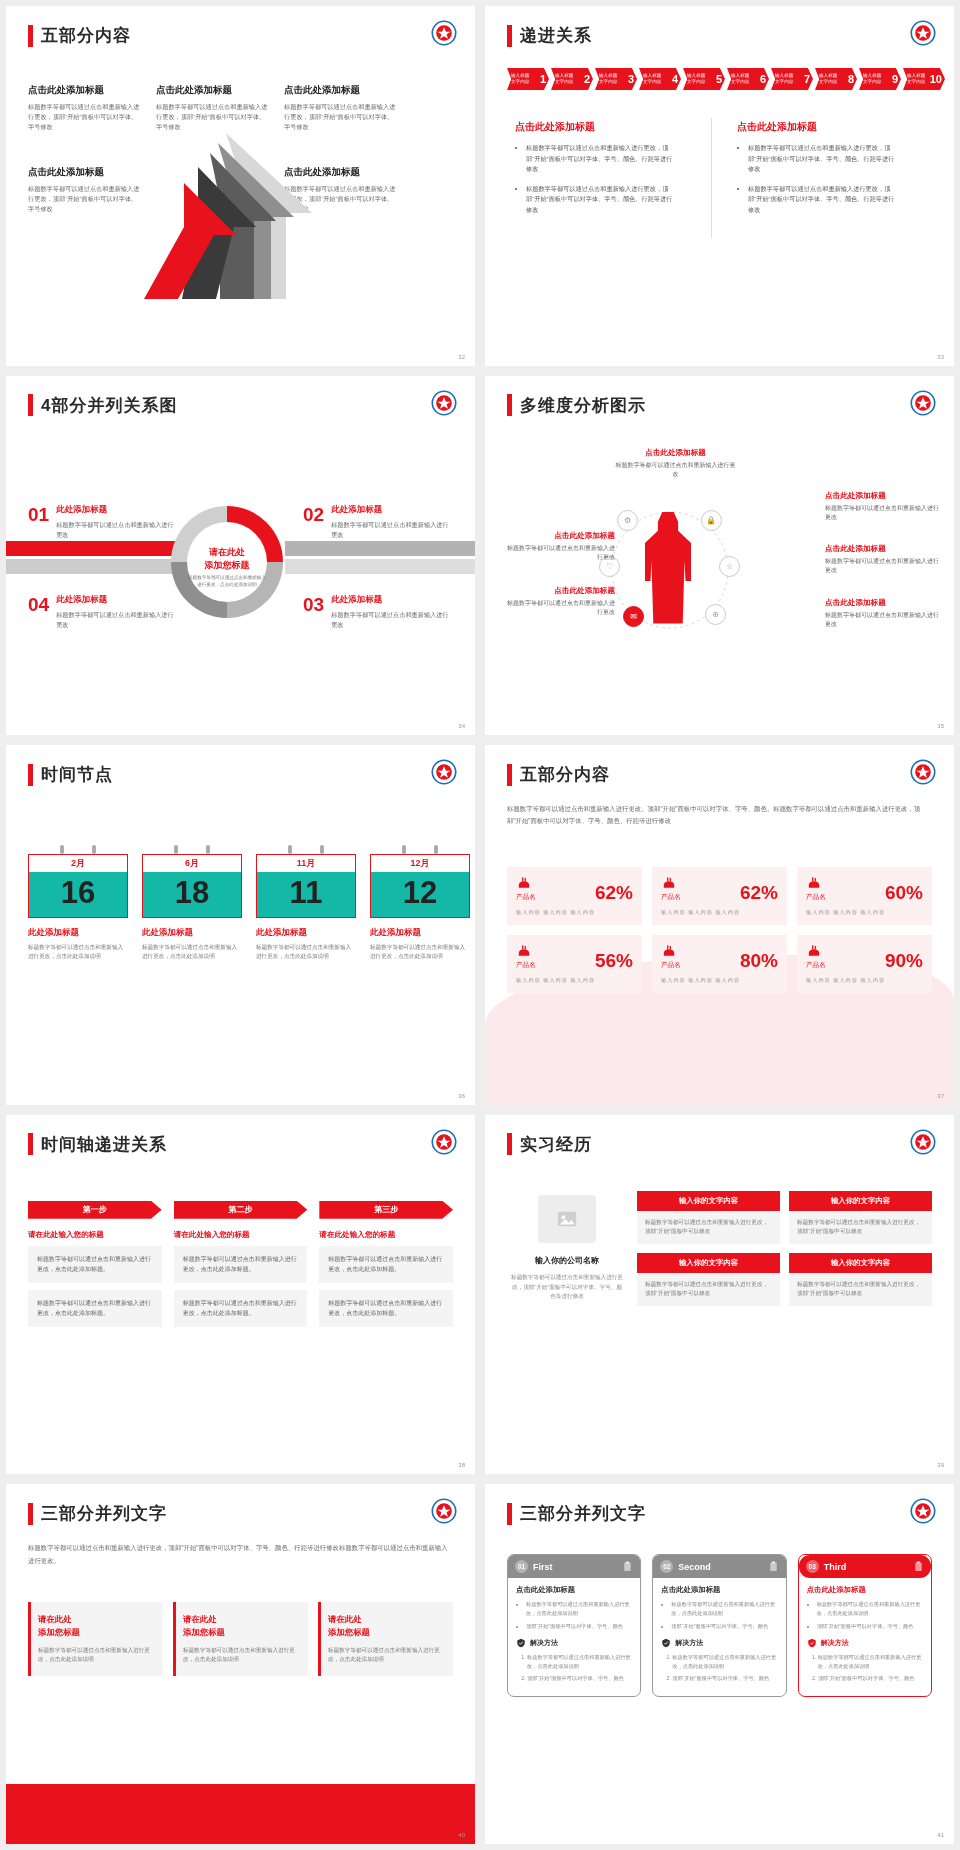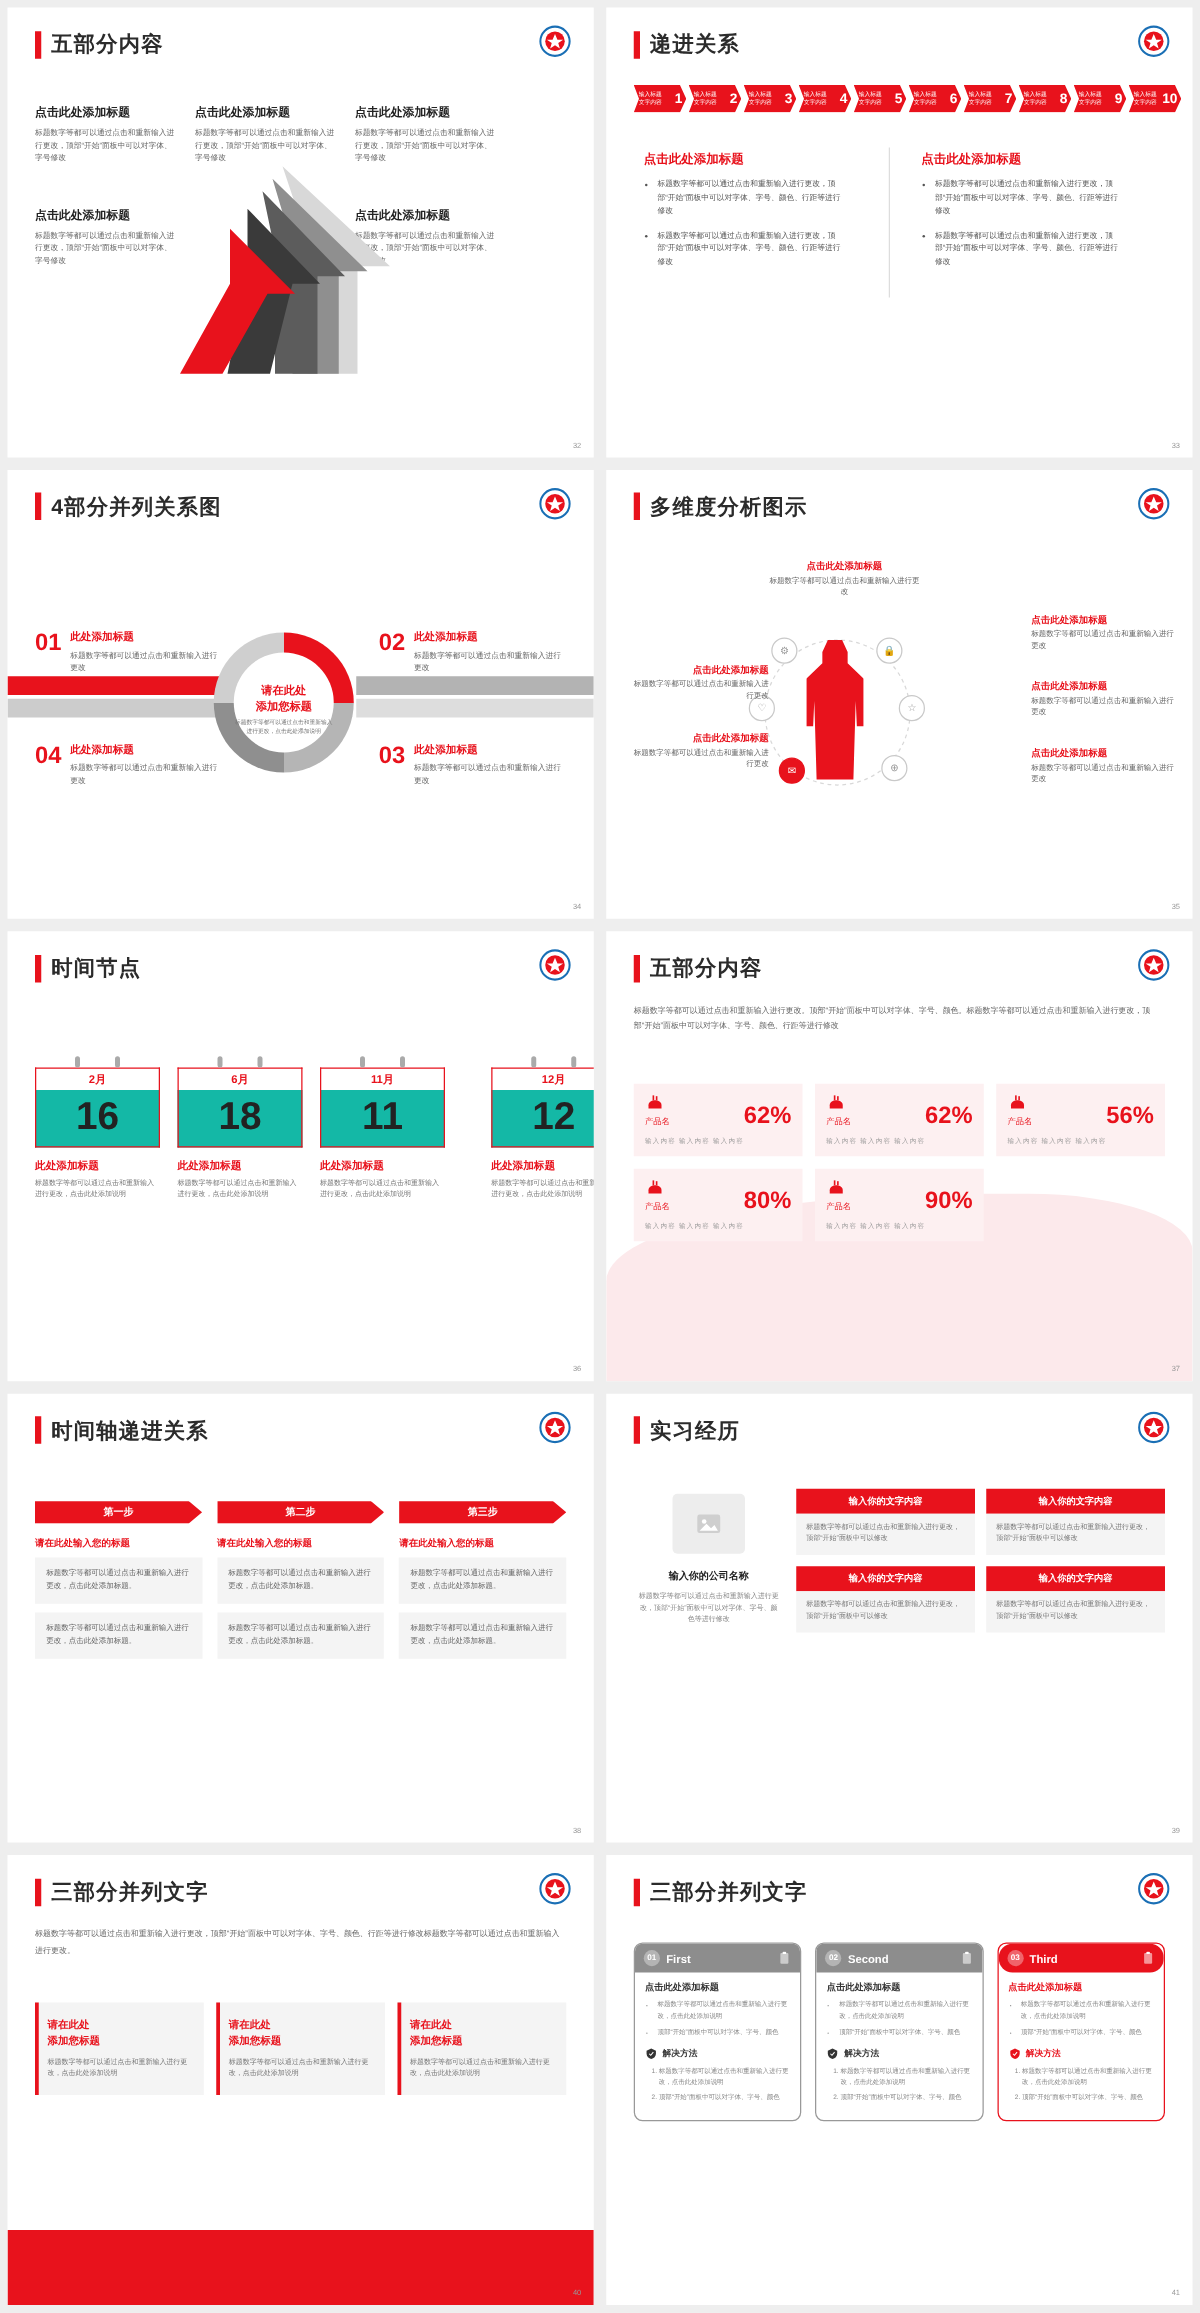--- a/index.html
+++ b/index.html
@@ -472,21 +472,21 @@
             <div class="rings">
               <div class="ring"></div>
               <div class="ring"></div>
             </div>
             <div class="head">11月</div>
             <div class="body">11</div>
           </div>
           <div class="ch">此处添加标题</div>
           <div class="cb">标题数字等都可以通过点击和重新输入进行更改，点击此处添加说明</div>
         </div>
-        <div style="flex: 1 1 0%; margin-left: 23px;">
+        <div style="flex: 1 1 0%;">
           <div class="cal">
             <div class="rings">
               <div class="ring"></div>
               <div class="ring"></div>
             </div>
             <div class="head">12月</div>
             <div class="body">12</div>
           </div>
           <div class="ch">此处添加标题</div>
           <div class="cb">标题数字等都可以通过点击和重新输入进行更改，点击此处添加说明</div>
@@ -520,20 +520,31 @@
           <div class="sub">输入内容  输入内容  输入内容</div>
         </div>
         <div class="kpi">
           <div class="top">
             <div><svg width="16" height="13" viewBox="0 0 24 20">
                 <path d="M4 18 L20 18 L20 14 C20 10 16 8 12 8 C8 8 4 10 4 14 Z" fill="#e8121c"></path>
                 <rect x="9" y="2" width="2" height="6" fill="#e8121c"></rect>
                 <rect x="13" y="3" width="2" height="5" fill="#e8121c"></rect>
               </svg><div class="pn">产品名</div></div>
             <div class="pct">62%</div>
+          </div>
+          <div class="sub">输入内容  输入内容  输入内容</div>
+        </div>
+        <div class="kpi">
+          <div class="top">
+            <div><svg width="16" height="13" viewBox="0 0 24 20">
+                <path d="M4 18 L20 18 L20 14 C20 10 16 8 12 8 C8 8 4 10 4 14 Z" fill="#e8121c"></path>
+                <rect x="9" y="2" width="2" height="6" fill="#e8121c"></rect>
+                <rect x="13" y="3" width="2" height="5" fill="#e8121c"></rect>
+              </svg><div class="pn">产品名</div></div>
+            <div class="pct">60%</div>
           </div>
           <div class="sub">输入内容  输入内容  输入内容</div>
         </div>
         <div class="kpi">
           <div class="top">
             <div><svg width="16" height="13" viewBox="0 0 24 20">
                 <path d="M4 18 L20 18 L20 14 C20 10 16 8 12 8 C8 8 4 10 4 14 Z" fill="#e8121c"></path>
                 <rect x="9" y="2" width="2" height="6" fill="#e8121c"></rect>
                 <rect x="13" y="3" width="2" height="5" fill="#e8121c"></rect>
               </svg><div class="pn">产品名</div></div>

